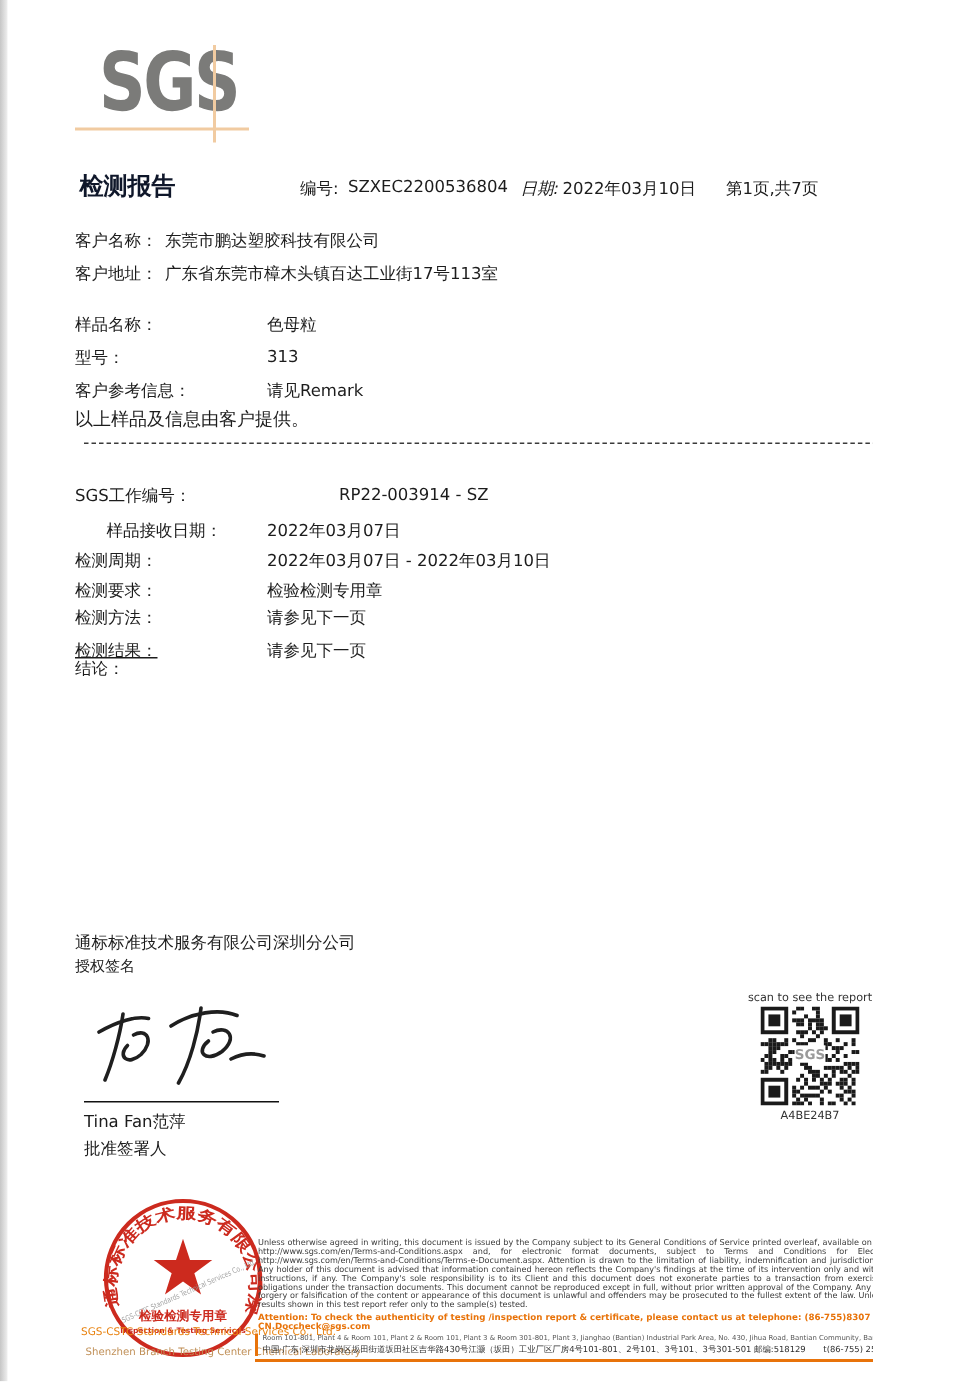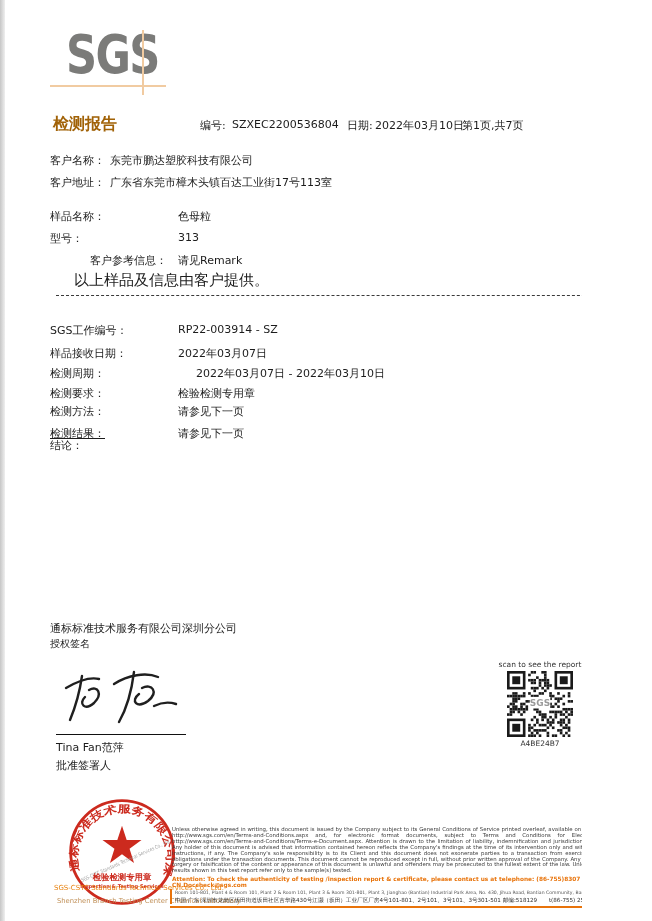--- a/index.html
+++ b/index.html
@@ -7,27 +7,27 @@
     position:relative;width:582px;height:921px;background:#ffffff;overflow:hidden;
     font-family:"DejaVu Sans","Liberation Sans",sans-serif;color:#2b2b2b;
   }
   .scan-edge{position:absolute;left:0;top:0;width:5px;height:921px;
     background:linear-gradient(to right,#c6c6c6,#efefef);}
   
   .logo-text{position:absolute;left:66px;top:28px;font-size:54px;font-weight:bold;
     color:#7b7b79;letter-spacing:-2px;transform:scaleX(0.80);transform-origin:left top;line-height:1;}
   .logo-hline{position:absolute;left:50px;top:85px;width:116px;height:2px;background:#f1cba1;}
   .logo-vline{position:absolute;left:142px;top:30px;width:2px;height:65px;background:#f1cba1;}
-  .doc-title{position:absolute;left:53px;top:114px;font-size:16px;font-weight:bold;color:#a16207;}
+  .doc-title{position:absolute;left:53px;top:114px;font-size:16px;font-weight:bold;color:#0f172a;}
   .hdr{position:absolute;top:118px;font-size:11px;color:#1c1c1c;}
   
   .lbl{position:absolute;left:50px;font-size:11px;color:#1c1c1c;}
   .val{position:absolute;font-size:11px;color:#1c1c1c;}
   .v110{left:110px;} .v178{left:178px;}
-  .note{position:absolute;left:50px;font-size:15px;color:#1c1c1c;margin-left:24px;}
+  .note{position:absolute;left:50px;font-size:12px;color:#1c1c1c;}
   .dashed{position:absolute;left:56px;top:295px;width:564px;border-top:1.5px dashed #3a3a3a;}
   .conclusion{position:absolute;left:178px;top:449px;width:450px;font-size:11px;
     line-height:19px;color:#1c1c1c;text-align:justify;}
   
   .sig-co{position:absolute;left:50px;top:621px;font-size:11px;color:#1c1c1c;}
   .sig-auth{position:absolute;left:50px;top:637px;font-size:10px;color:#1c1c1c;}
   .signature{position:absolute;left:58px;top:662px;width:132px;height:68px;}
   .signature path{stroke:#1f1f1f;stroke-width:2.4;fill:none;stroke-linecap:round;}
   .sig-line{position:absolute;left:56px;top:734px;width:130px;border-top:1.5px solid #111;}
   .sig-name{position:absolute;left:56px;top:740px;font-size:11px;color:#1c1c1c;}
@@ -61,45 +61,45 @@
 <div id="page">
   <div class="scan-edge"></div>
 
   <div class="logo-text">SGS</div>
   <div class="logo-hline"></div>
   <div class="logo-vline"></div>
 
   <div class="doc-title">检测报告</div>
   <span class="hdr" style="left:200px;">编号:</span>
   <span class="hdr" style="left:232px;">SZXEC2200536804</span>
-  <span class="hdr" style="left:347px;">日期:</span>
+  <span class="hdr" style="left:347px;font-style:italic;">日期:</span>
   <span class="hdr" style="left:375px;">2022年03月10日</span>
-  <span class="hdr" style="left:462px;">第1页,共7页</span>
+  <span class="hdr" style="left:462px;padding-left:22px;">第1页,共7页</span>
 
   <span class="lbl" style="top:153px;">客户名称：</span>
   <span class="val v110" style="top:153px;">东莞市鹏达塑胶科技有限公司</span>
   <span class="lbl" style="top:175px;">客户地址：</span>
   <span class="val v110" style="top:175px;">广东省东莞市樟木头镇百达工业街17号113室</span>
 
   <span class="lbl" style="top:209px;">样品名称：</span>
   <span class="val v178" style="top:209px;">色母粒</span>
   <span class="lbl" style="top:231px;">型号：</span>
   <span class="val v178" style="top:231px;">313</span>
-  <span class="lbl" style="top:253px;margin-left:40px;">客户参考信息：</span>
+  <span class="lbl" style="top:253px;">客户参考信息：</span>
   <span class="val v178" style="top:253px;">请见Remark</span>
   <div class="note" style="top:271px;">以上样品及信息由客户提供。</div>
 
   <div class="dashed"></div>
 
   <span class="lbl" style="top:323px;">SGS工作编号：</span>
-  <span class="val v178" style="top:323px;">RP22-003914 - SZ</span>
-  <span class="lbl" style="top:346px;">样品接收日期：</span>
+  <span class="val v178" style="top:323px;margin-left:48px;">RP22-003914 - SZ</span>
+  <span class="lbl" style="top:346px;margin-left:21px;">样品接收日期：</span>
   <span class="val v178" style="top:346px;">2022年03月07日</span>
   <span class="lbl" style="top:366px;">检测周期：</span>
-  <span class="val v178" style="top:366px;margin-left:18px;">2022年03月07日 - 2022年03月10日</span>
+  <span class="val v178" style="top:366px;">2022年03月07日 - 2022年03月10日</span>
   <span class="lbl" style="top:386px;">检测要求：</span>
   <span class="val v178" style="top:386px;">检验检测专用章</span>
   <span class="lbl" style="top:404px;">检测方法：</span>
   <span class="val v178" style="top:404px;">请参见下一页</span>
   <span class="lbl" style="top:426px;text-decoration:underline;">检测结果：</span>
   <span class="val v178" style="top:426px;">请参见下一页</span>
 
   <span class="lbl" style="top:438px;">结论：</span>
 
   <div class="sig-co">通标标准技术服务有限公司深圳分公司</div>

